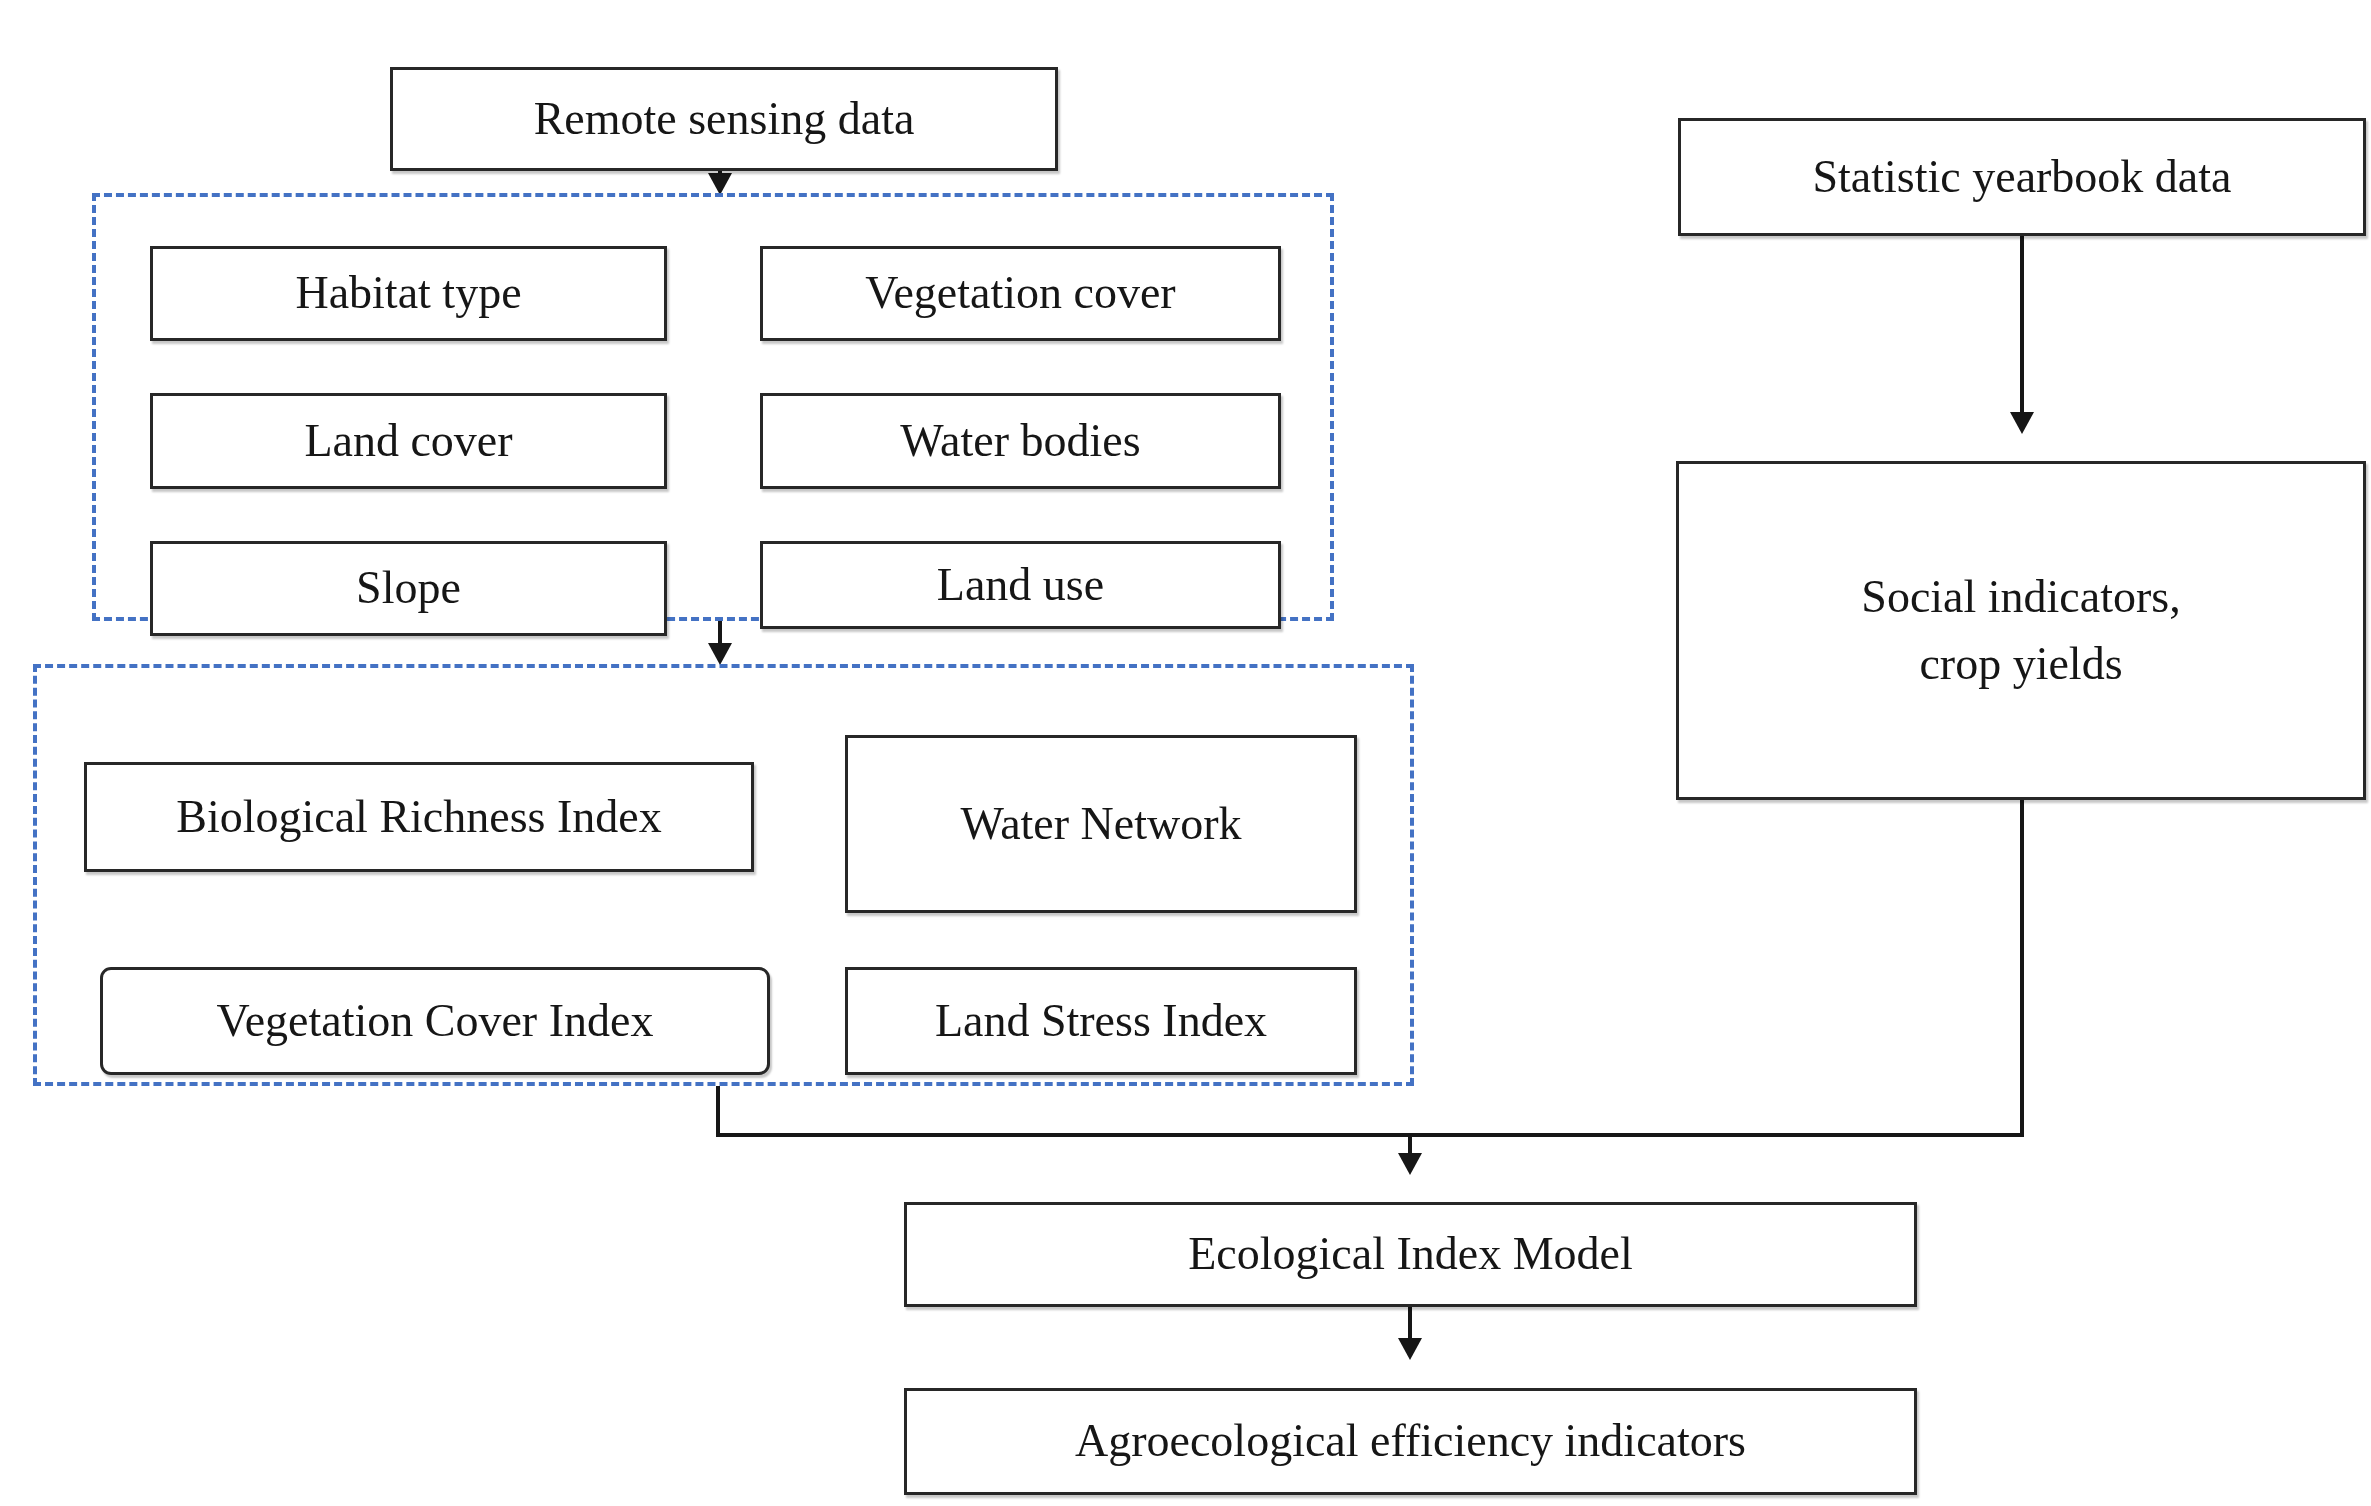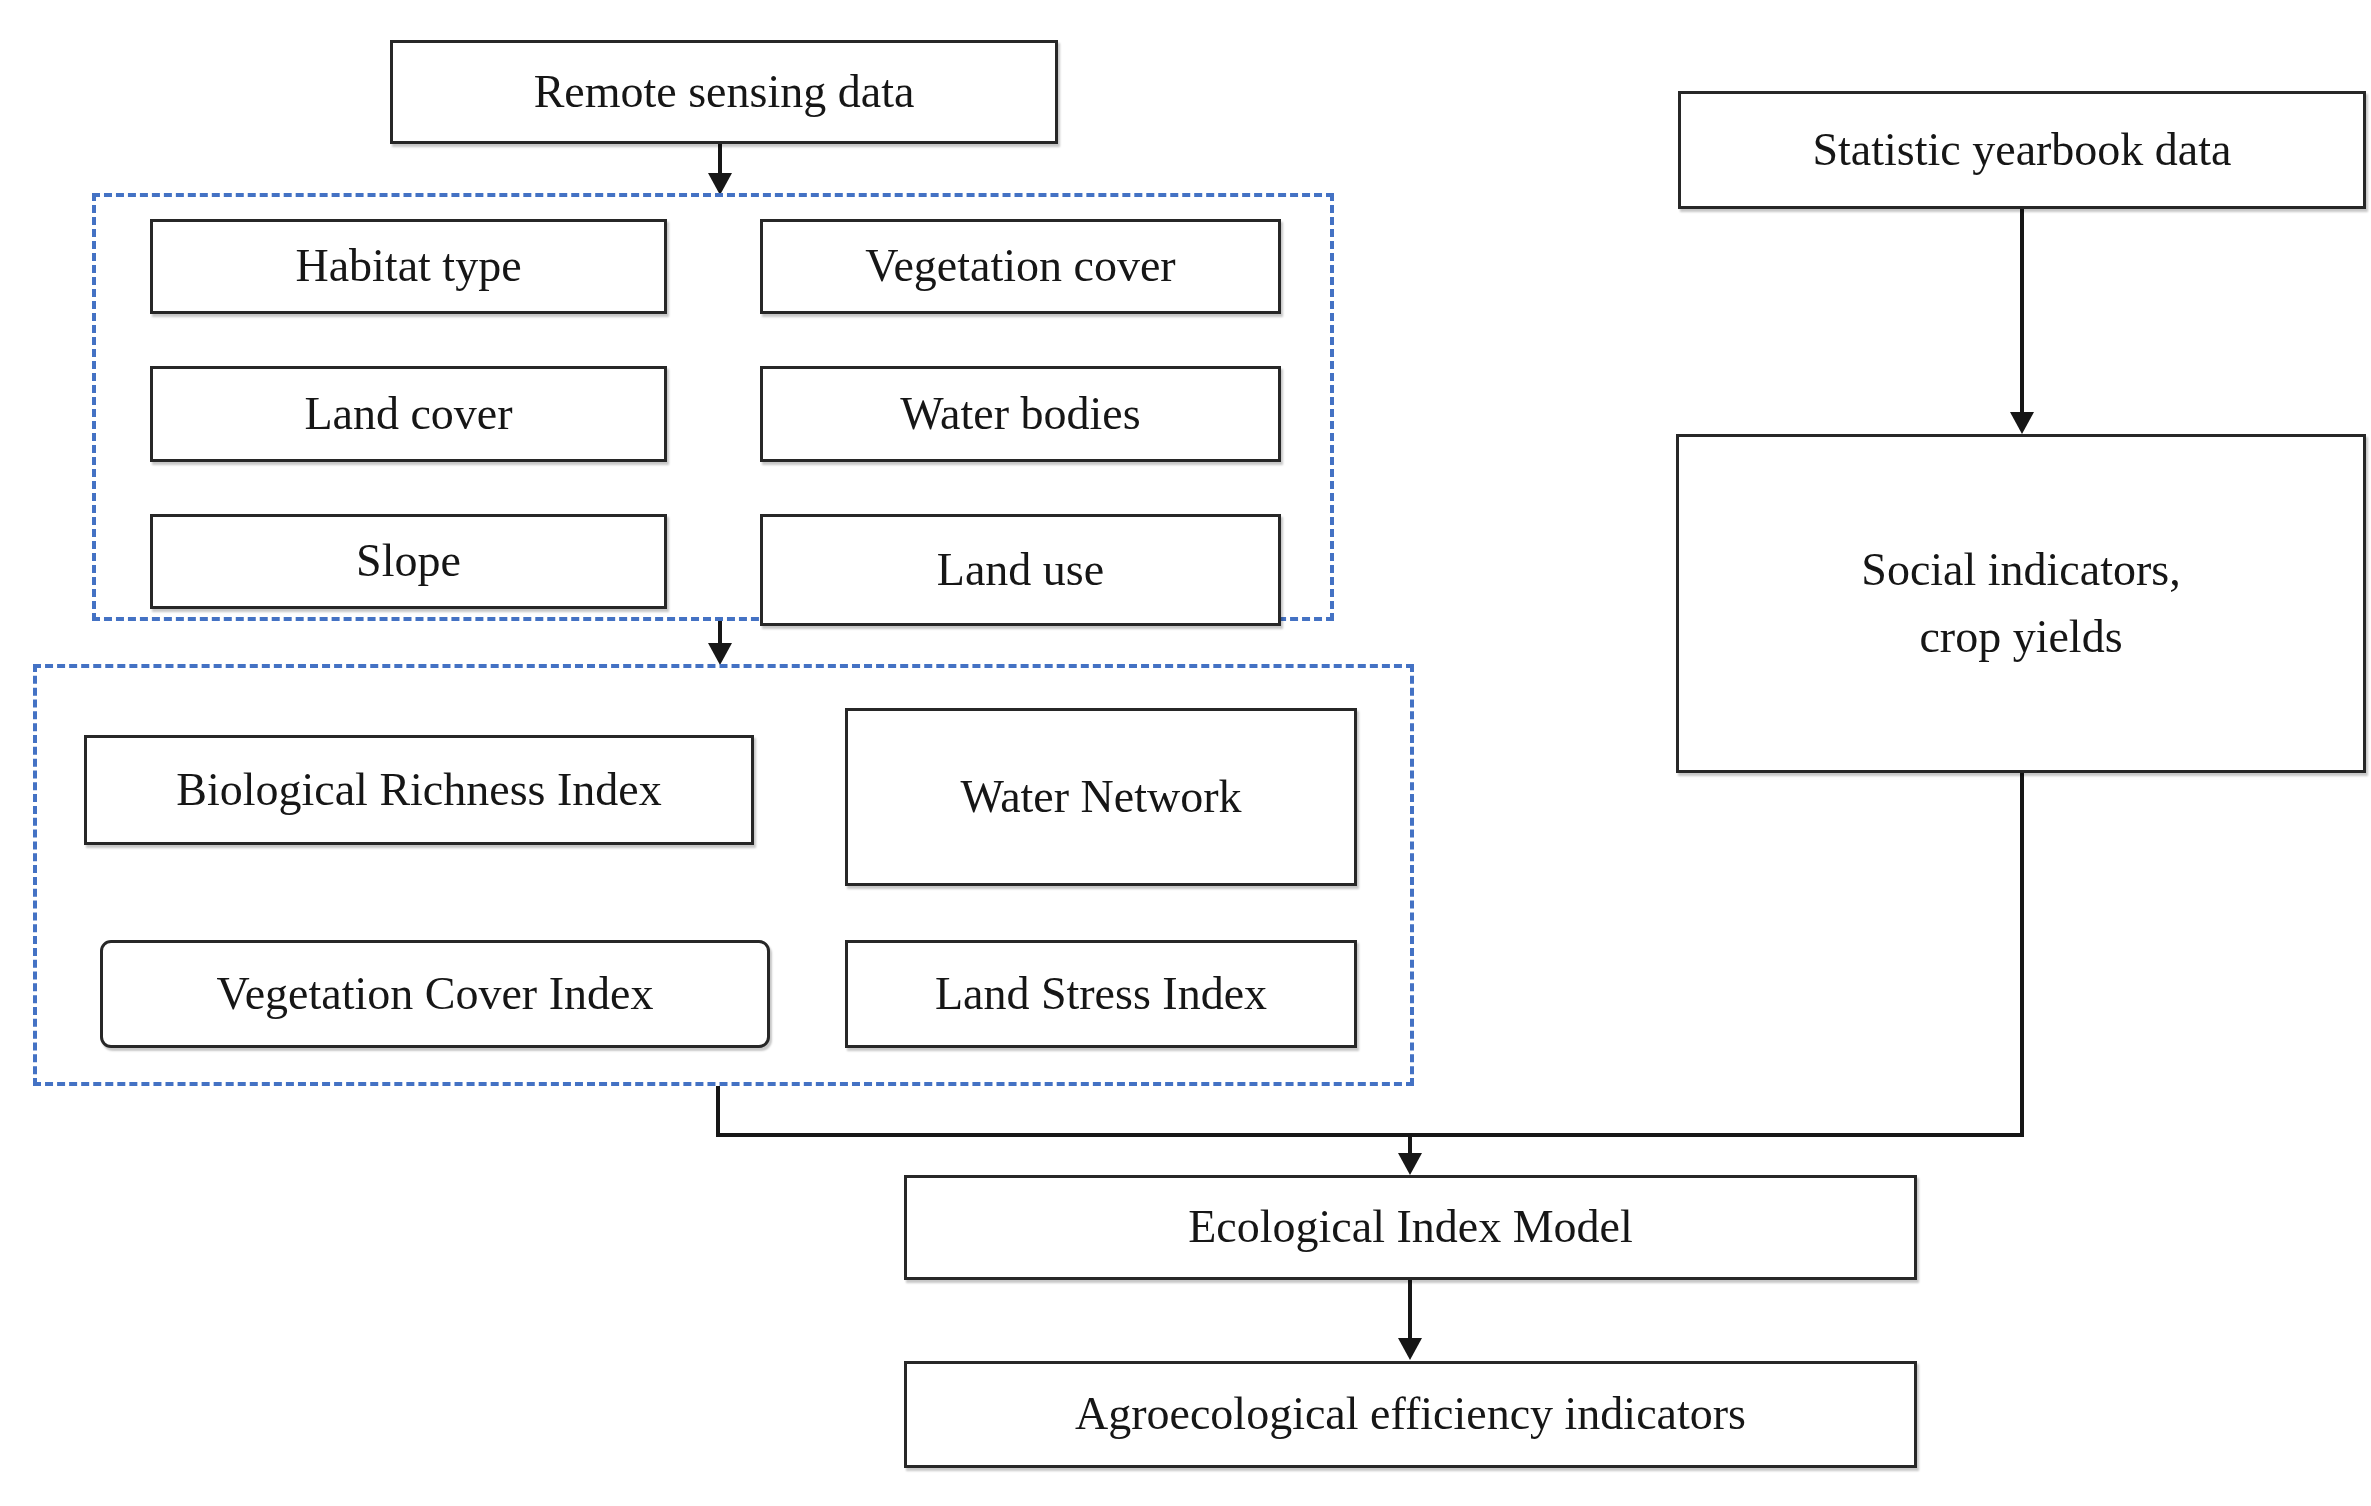--- a/index.html
+++ b/index.html
@@ -19,20 +19,21 @@
     box-shadow: 2px 3px 2px rgba(0,0,0,0.22);
     display: flex;
     flex-direction: column;
     align-items: center;
     justify-content: center;
     text-align: center;
     font-size: 46px;
     line-height: 1.45;
     box-sizing: border-box;
     z-index: 2;
+    margin-top: 27px;
   }
   .group {
     position: absolute;
     border: 4px dashed #4472C4;
     box-sizing: border-box;
     background: transparent;
     z-index: 1;
   }
   .vline {
     position: absolute;
@@ -80,21 +81,21 @@
   </div>
   <div class="node" style="left:150px; top:366px; width:517px; height:96px;">
     <span class="label">Land cover</span>
   </div>
   <div class="node" style="left:760px; top:366px; width:521px; height:96px;">
     <span class="label">Water bodies</span>
   </div>
   <div class="node" style="left:150px; top:514px; width:517px; height:95px;">
     <span class="label">Slope</span>
   </div>
-  <div class="node" style="left:760px; top:514px; width:521px; height:112px;">
+  <div class="node" style="left:760px; top:514px; width:521px; height:88px;">
     <span class="label">Land use</span>
   </div>
 
   <div class="group" style="left:33px; top:664px; width:1381px; height:422px;"></div>
 
   <div class="node" style="left:84px; top:735px; width:670px; height:110px;">
     <span class="label">Biological Richness Index</span>
   </div>
   <div class="node" style="left:845px; top:708px; width:512px; height:178px;">
     <span class="label">Water Network</span>

